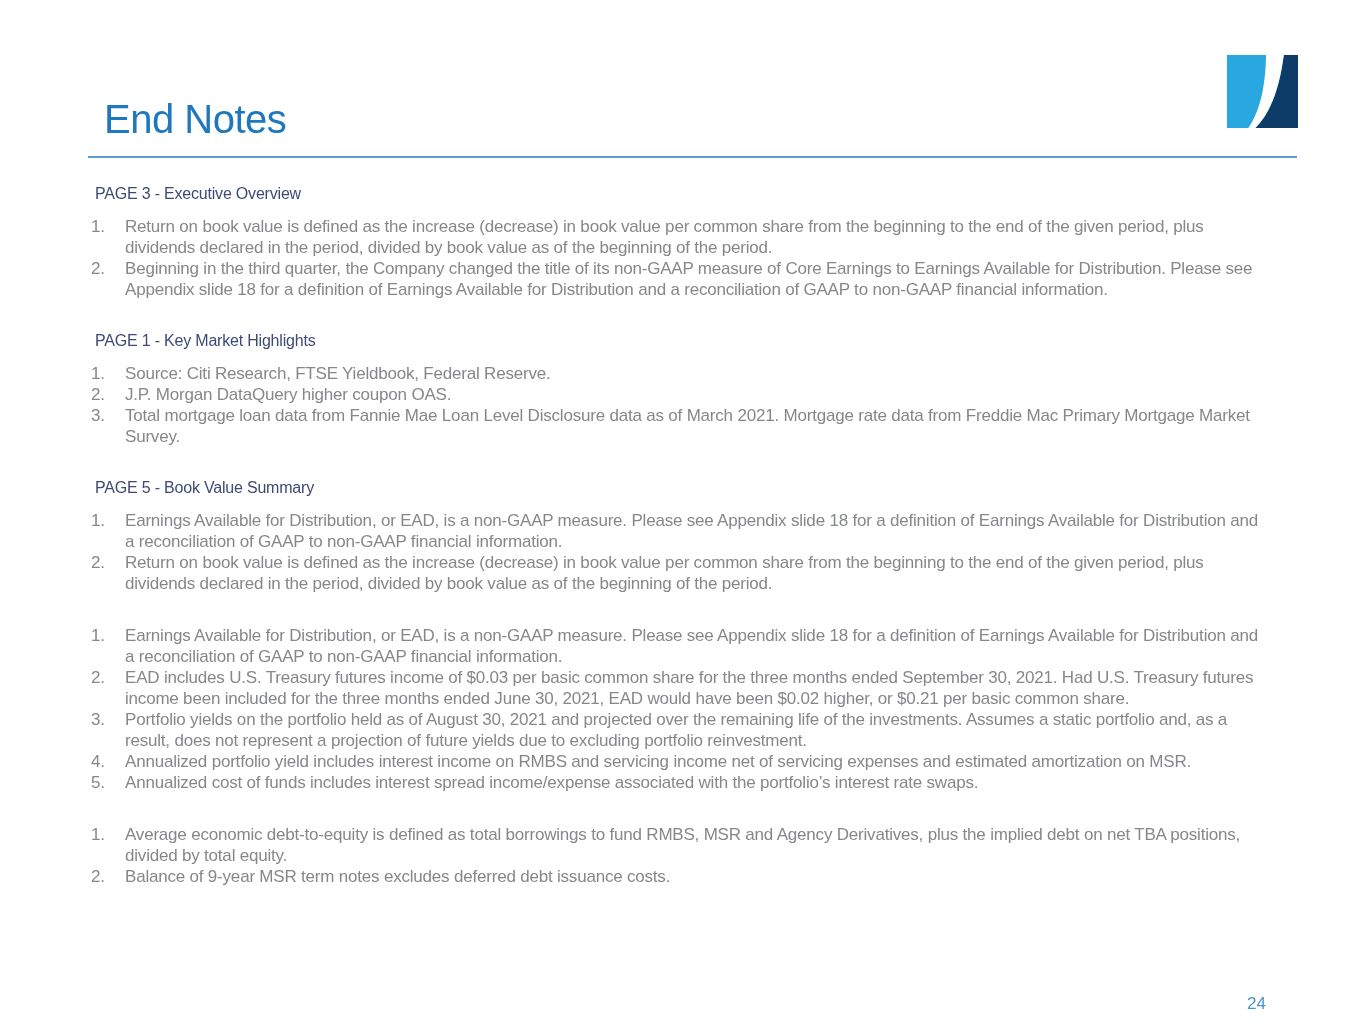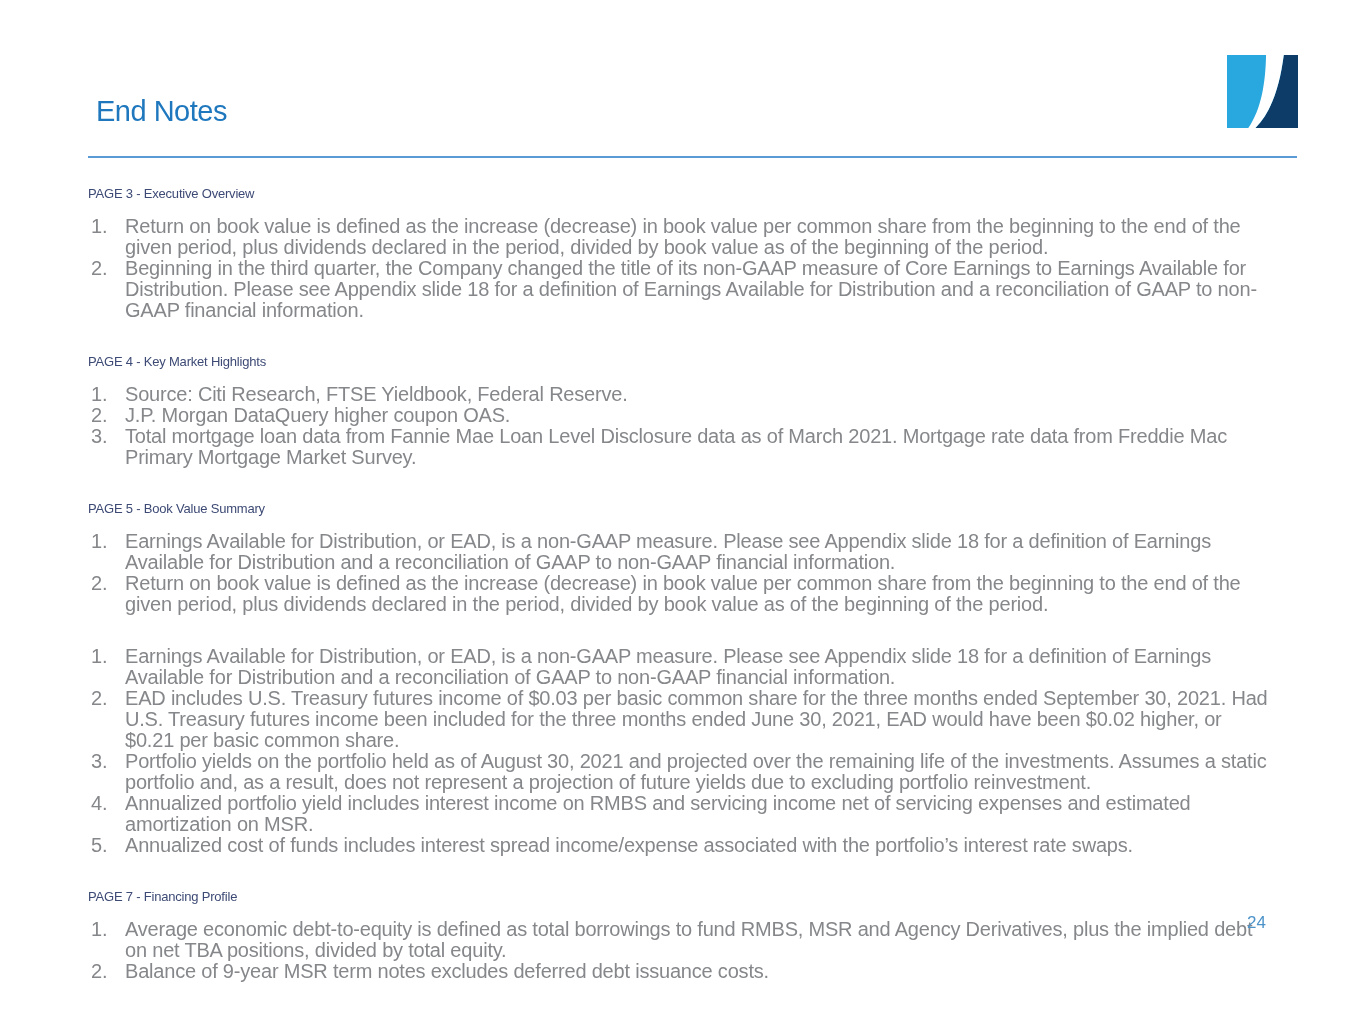--- a/index.html
+++ b/index.html
@@ -22,22 +22,22 @@
     width: 1365px;
     height: 1024px;
     position: relative;
     overflow: hidden;
     font-family: "Liberation Sans", "DejaVu Sans", sans-serif;
   }
   .slide-title {
     position: absolute;
     left: 88px;
     top: 80px;
-    margin: 8px;
-    font-size: 29px;
+    margin: 16px;
+    font-size: 40px;
     line-height: 46px;
     font-weight: 400;
     letter-spacing: -0.5px;
     color: var(--title-blue);
   }
   .logo {
     position: absolute;
     right: 67px;
     top: 55px;
     width: 71px;
@@ -58,50 +58,50 @@
     background: var(--rule-blue);
   }
   .content {
     position: absolute;
     left: 88px;
     top: 184px;
     width: 1180px;
   }
   .endnote-section { margin-bottom: 31px; }
   .section-heading {
-    margin: 0 0 13px 0;
-    font-size: 13px;
+    margin: 0 0 13px 7px;
+    font-size: 16px;
     line-height: 19px;
     font-weight: 400;
     letter-spacing: -0.2px;
     color: var(--heading-navy);
   }
   .note-list {
     margin: 0;
     padding: 0;
     list-style: none;
     counter-reset: note;
   }
   .note-item {
     counter-increment: note;
     position: relative;
     padding-left: 37px;
-    font-size: 20px;
+    font-size: 17px;
     line-height: 21px;
     letter-spacing: -0.2px;
     color: var(--body-gray);
   }
   .note-item::before {
     content: counter(note) ".";
     position: absolute;
     left: 3px;
   }
   .page-number {
     position: absolute;
-    top: 912px;
+    top: 993px;
     right: 99px;
     font-size: 17px;
     line-height: 21px;
     color: var(--page-number-blue);
   }
 </style>
 </head>
 <body>
 
 <div class="slide">
@@ -121,21 +121,21 @@
   <main class="content">
   <section class="endnote-section">
     <h2 class="section-heading">PAGE 3 - Executive Overview</h2>
     <ol class="note-list">
           <li class="note-item">Return on book value is defined as the increase (decrease) in book value per common share from the beginning to the end of the given period, plus dividends declared in the period, divided by book value as of the beginning of the period.</li>
           <li class="note-item">Beginning in the third quarter, the Company changed the title of its non-GAAP measure of Core Earnings to Earnings Available for Distribution. Please see Appendix slide 18 for a definition of Earnings Available for Distribution and a reconciliation of GAAP to non-GAAP financial information.</li>
         </ol>
   </section>
 
   <section class="endnote-section">
-    <h2 class="section-heading">PAGE 4 - Key Market Highlights</h2>
+    <h2 class="section-heading">PAGE 1 - Key Market Highlights</h2>
     <ol class="note-list">
           <li class="note-item">Source: Citi Research, FTSE Yieldbook, Federal Reserve.</li>
           <li class="note-item">J.P. Morgan DataQuery higher coupon OAS.</li>
           <li class="note-item">Total mortgage loan data from Fannie Mae Loan Level Disclosure data as of March 2021. Mortgage rate data from Freddie Mac Primary Mortgage Market Survey.</li>
         </ol>
   </section>
 
   <section class="endnote-section">
     <h2 class="section-heading">PAGE 5 - Book Value Summary</h2>
     <ol class="note-list">
@@ -148,21 +148,20 @@
     <ol class="note-list">
           <li class="note-item">Earnings Available for Distribution, or EAD, is a non-GAAP measure. Please see Appendix slide 18 for a definition of Earnings Available for Distribution and a reconciliation of GAAP to non-GAAP financial information.</li>
           <li class="note-item">EAD includes U.S. Treasury futures income of $0.03 per basic common share for the three months ended September 30, 2021. Had U.S. Treasury futures income been included for the three months ended June 30, 2021, EAD would have been $0.02 higher, or $0.21 per basic common share.</li>
           <li class="note-item">Portfolio yields on the portfolio held as of August 30, 2021 and projected over the remaining life of the investments. Assumes a static portfolio and, as a result, does not represent a projection of future yields due to excluding portfolio reinvestment.</li>
           <li class="note-item">Annualized portfolio yield includes interest income on RMBS and servicing income net of servicing expenses and estimated amortization on MSR.</li>
           <li class="note-item">Annualized cost of funds includes interest spread income/expense associated with the portfolio’s interest rate swaps.</li>
         </ol>
   </section>
 
   <section class="endnote-section">
-    <h2 class="section-heading">PAGE 7 - Financing Profile</h2>
     <ol class="note-list">
           <li class="note-item">Average economic debt-to-equity is defined as total borrowings to fund RMBS, MSR and Agency Derivatives, plus the implied debt on net TBA positions, divided by total equity.</li>
           <li class="note-item">Balance of 9-year MSR term notes excludes deferred debt issuance costs.</li>
         </ol>
   </section>
 </main>
 
   <div class="page-number">24</div>
 
 </div>

